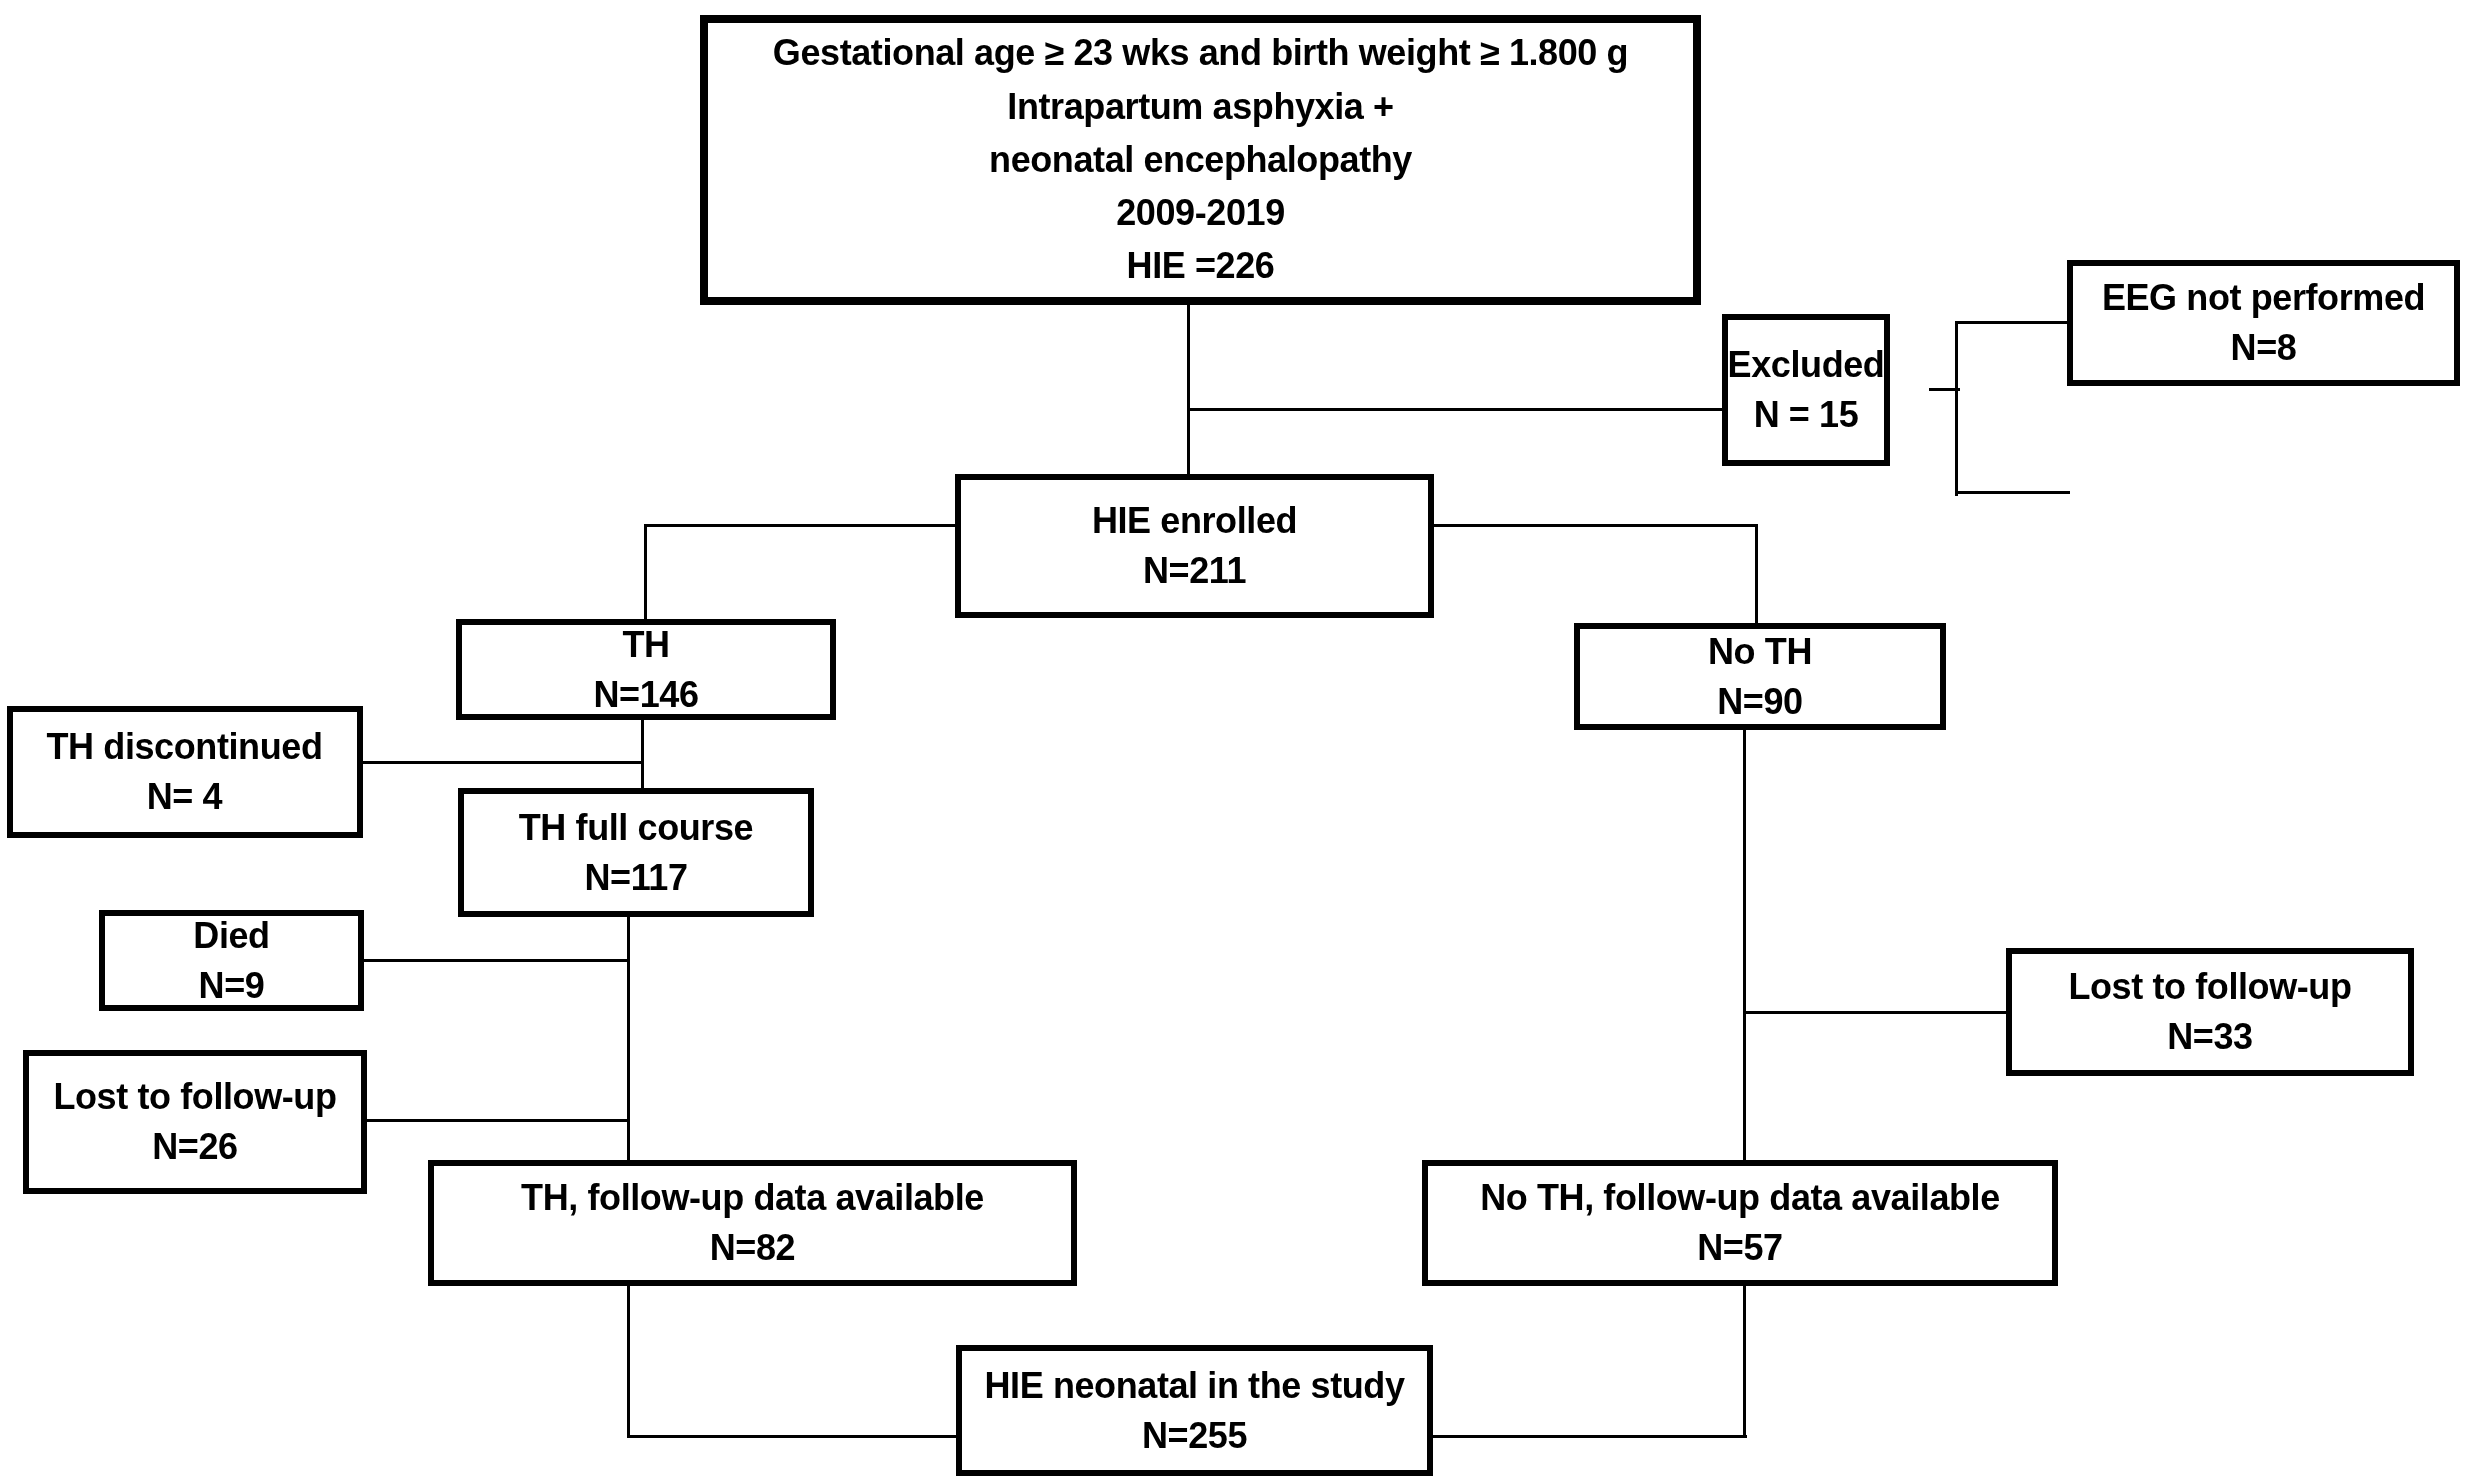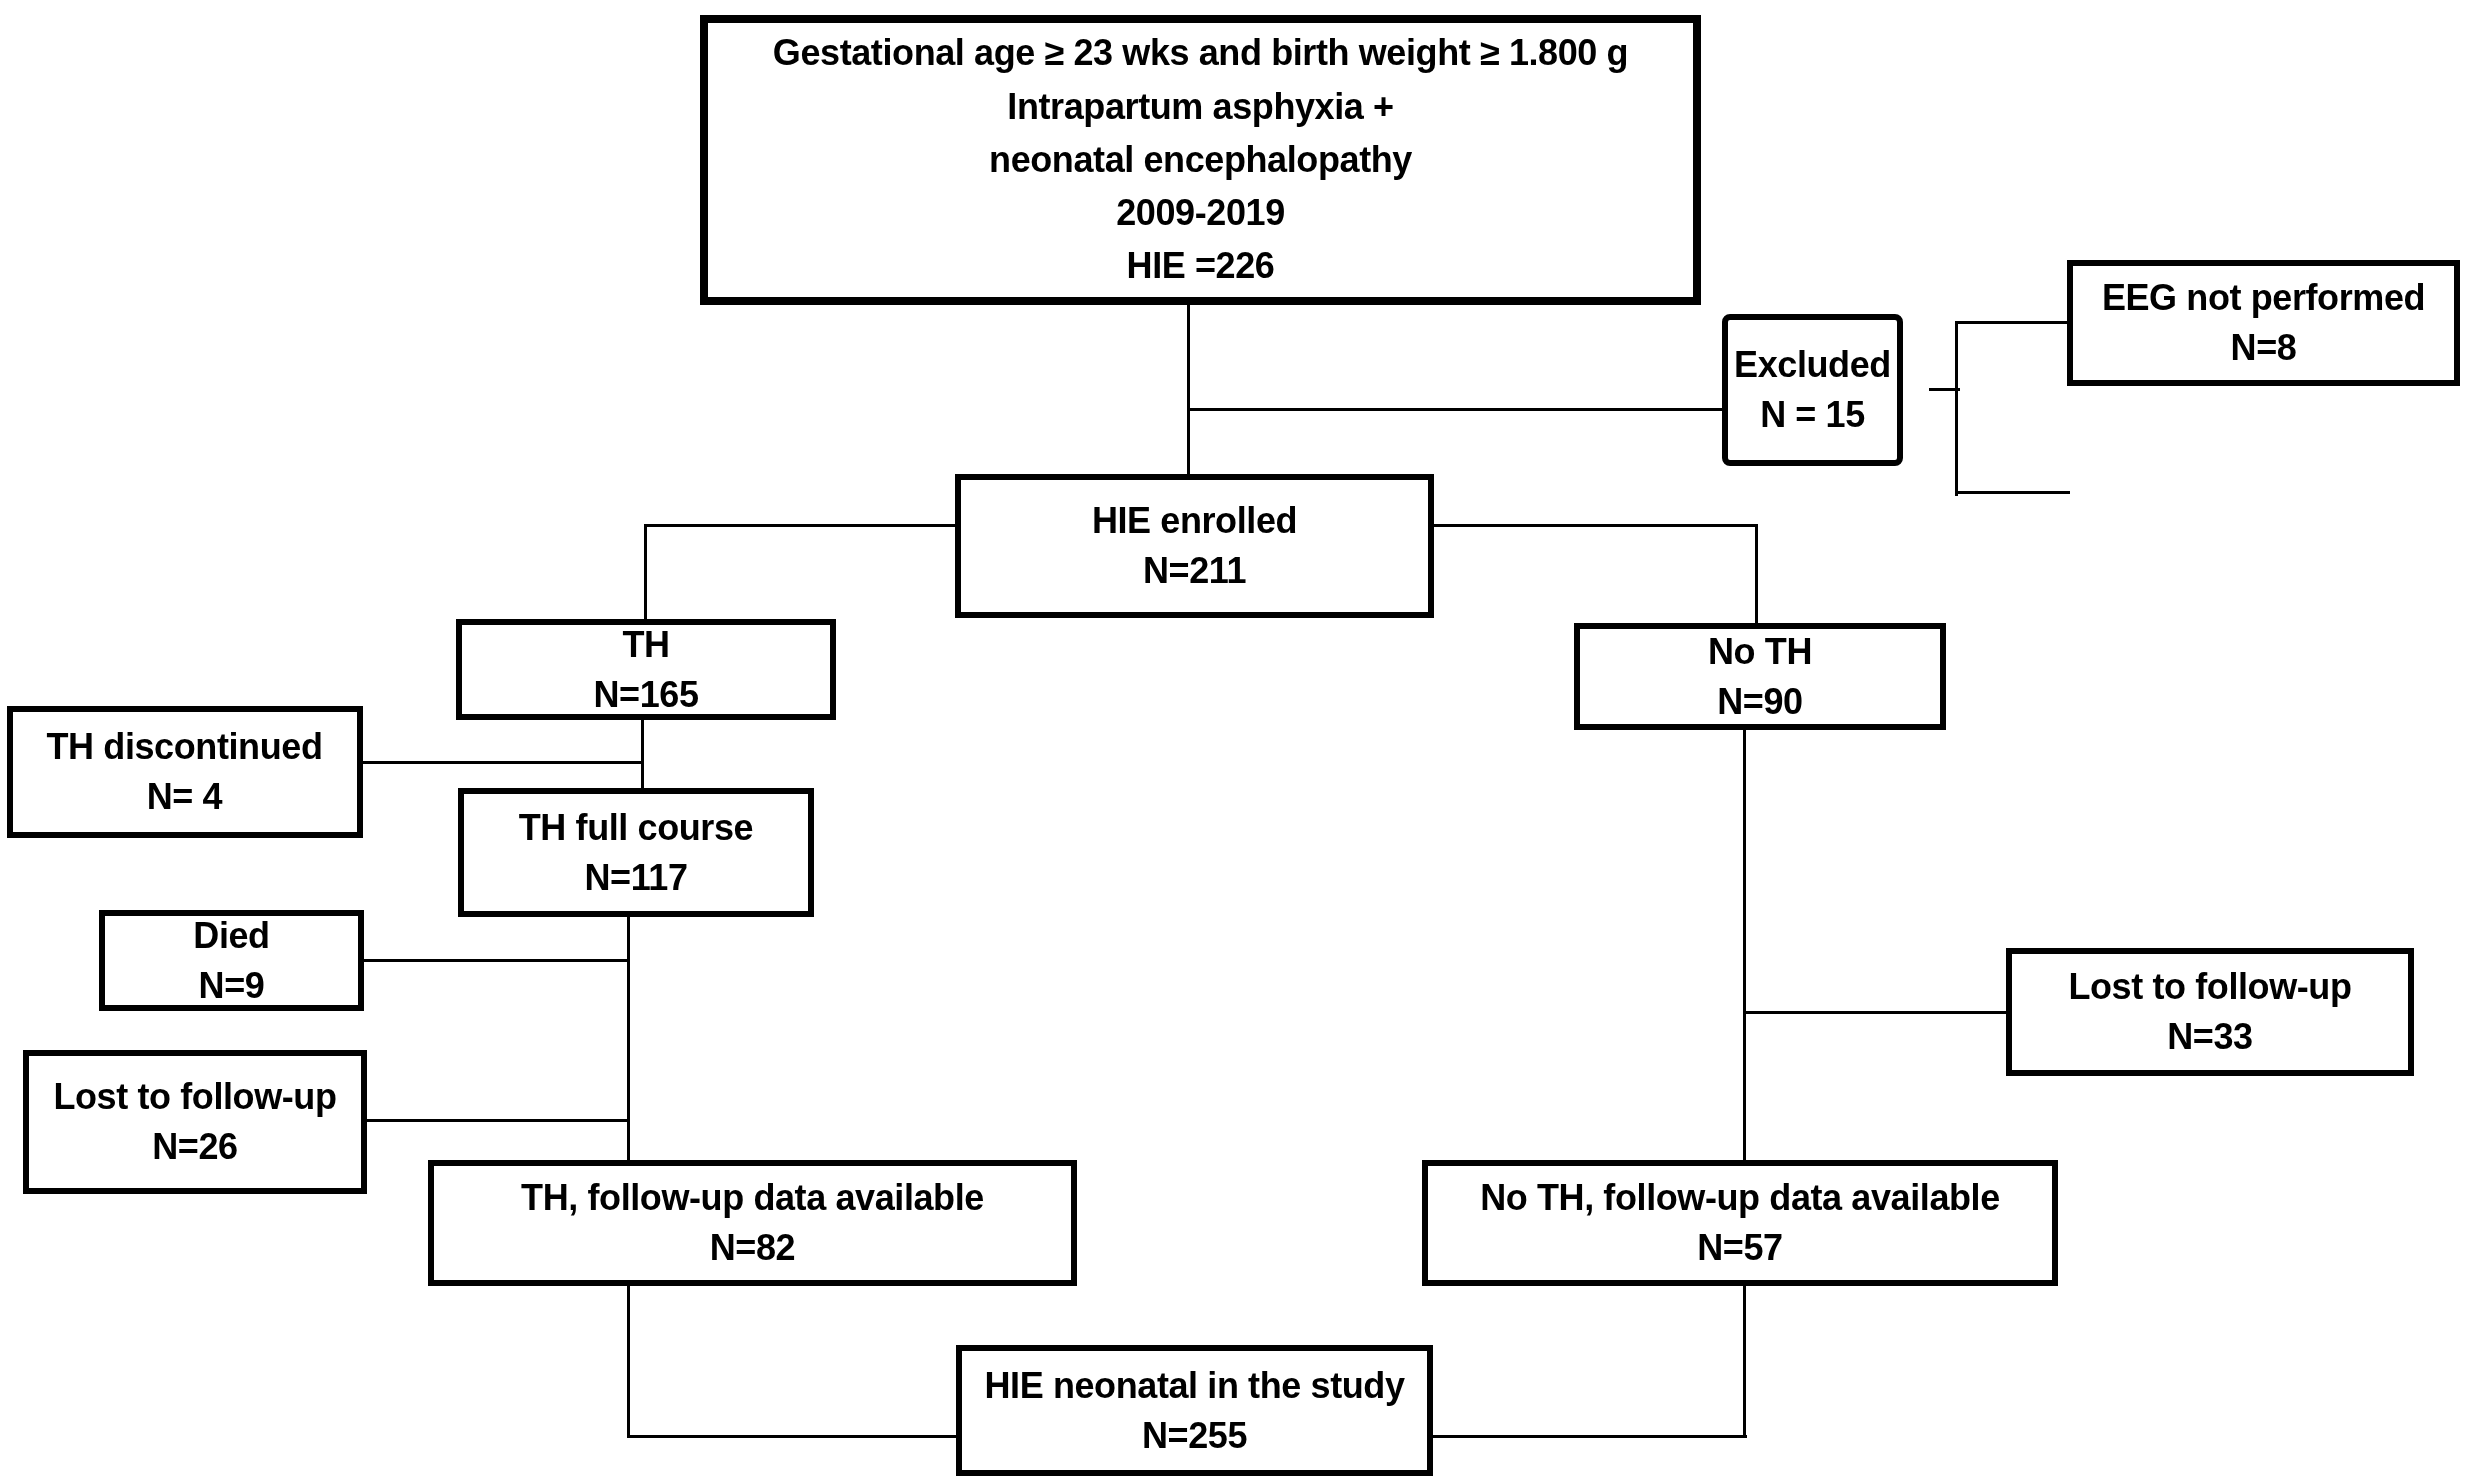--- a/index.html
+++ b/index.html
@@ -54,39 +54,39 @@
   <div class="conn" style="left:1432px;top:1435px;width:315px;height:3.2px;"></div>
 
   <div class="box big" style="left:700px;top:14.6px;width:1001px;height:290px;">
     <div class="ln">Gestational age ≥ 23 wks and birth weight  ≥ 1.800 g</div>
     <div class="ln">Intrapartum asphyxia +</div>
     <div class="ln">neonatal encephalopathy</div>
     <div class="ln">2009-2019</div>
     <div class="ln">HIE =226</div>
   </div>
 
-  <div class="box" style="left:1722px;top:314px;width:181px;height:152px;border-radius:8px;">
+  <div class="box" style="left:1722px;top:314px;width:168px;height:152px;">
     <div class="ln">Excluded</div>
     <div class="ln">N = 15</div>
   </div>
 
   <div class="box" style="left:2067px;top:260px;width:393px;height:126px;">
     <div class="ln">EEG not performed</div>
     <div class="ln">N=8</div>
   </div>
 
 
   <div class="box" style="left:955px;top:474px;width:479px;height:144px;">
     <div class="ln">HIE enrolled</div>
     <div class="ln">N=211</div>
   </div>
 
   <div class="box" style="left:456px;top:619px;width:380px;height:101px;">
     <div class="ln">TH</div>
-    <div class="ln">N=165</div>
+    <div class="ln">N=146</div>
   </div>
 
   <div class="box" style="left:1574px;top:623px;width:372px;height:107px;">
     <div class="ln">No TH</div>
     <div class="ln">N=90</div>
   </div>
 
   <div class="box" style="left:6.5px;top:706px;width:356px;height:132px;">
     <div class="ln">TH discontinued</div>
     <div class="ln">N= 4</div>

